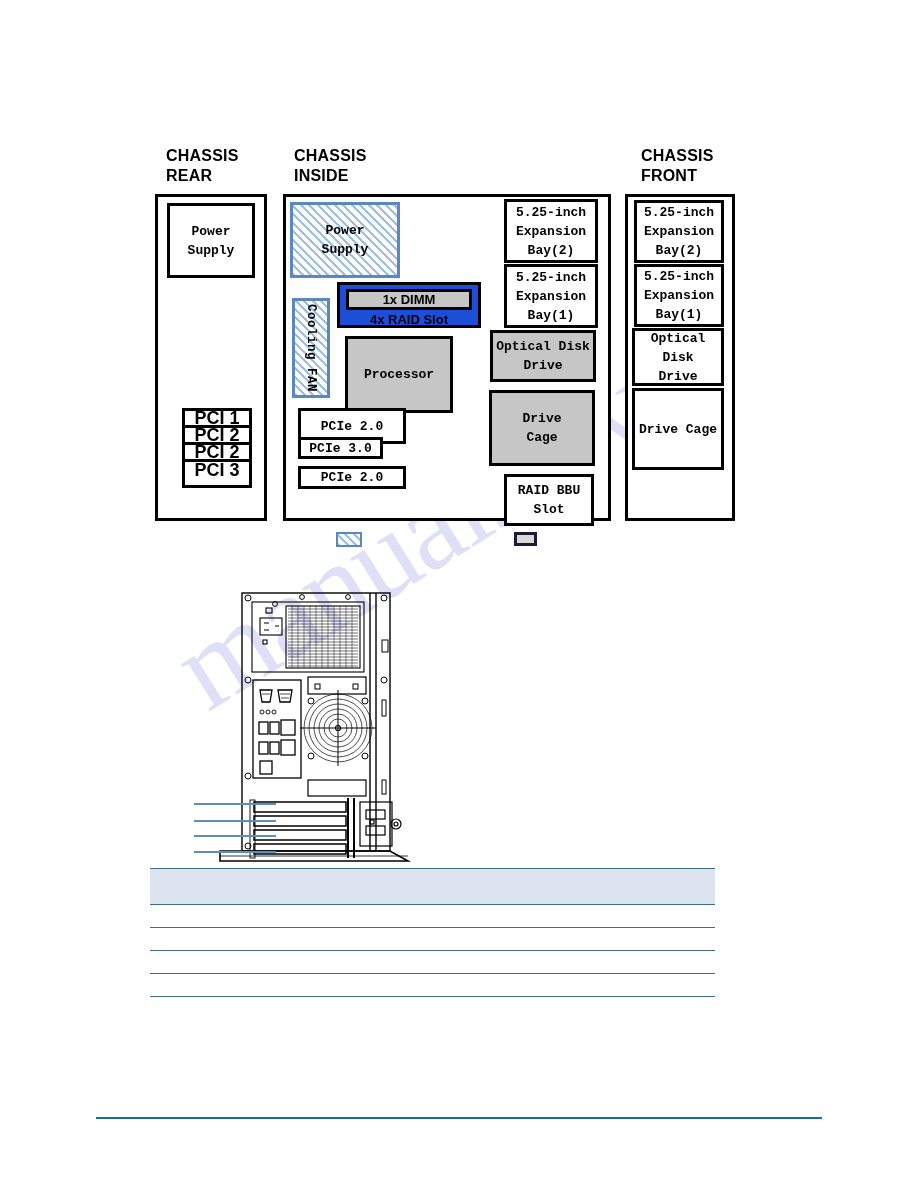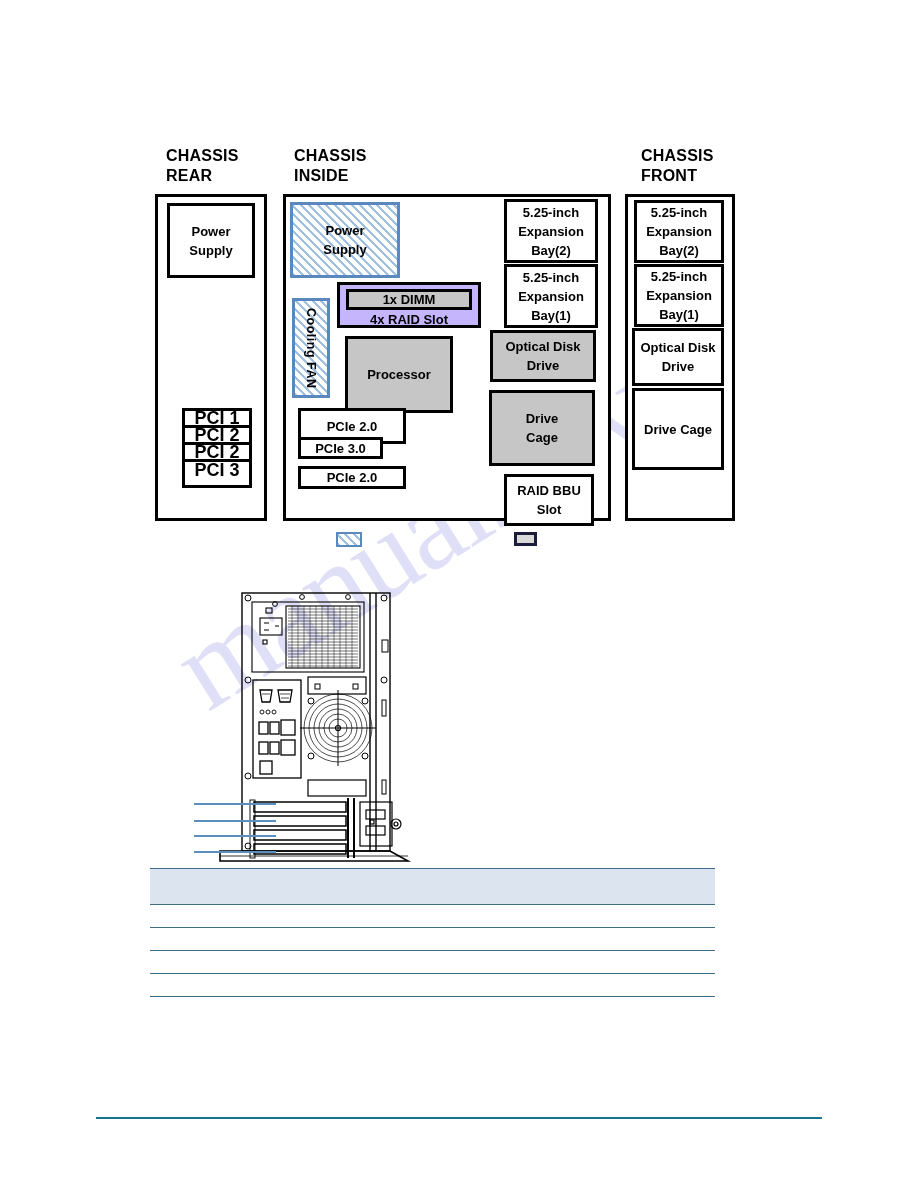--- a/index.html
+++ b/index.html
@@ -74,20 +74,21 @@
     background: #ffffff;
     display: flex;
     align-items: center;
     justify-content: center;
     text-align: center;
     font-size: 13px;
     font-weight: bold;
     color: #000;
     line-height: 19px;
     white-space: pre-line;
+    font-family: Liberation Mono, monospace;
   }
   .box.gray   { background: #c6c6c6; }
 
   
   .box.hatch {
     border: 3px solid #5b88bf;
     background-color: #ffffff;
     background-image: repeating-linear-gradient(
         45deg,
         #9fc0e0 0px,
@@ -123,21 +124,21 @@
     font-weight: bold;
     color: #000;
   }
   .pci-row:last-child { border-bottom: none; }
 
   
   .dimm-outer {
     position: absolute;
     box-sizing: border-box;
     border: 3px solid #000;
-    background: #c4b5fd;
+    background: #1d4ed8;
     padding: 4px 6px 2px 6px;
   }
   .dimm-inner {
     box-sizing: border-box;
     border: 3px solid #000;
     background: #c6c6c6;
     height: 21px;
     display: flex;
     align-items: center;
     justify-content: center;

